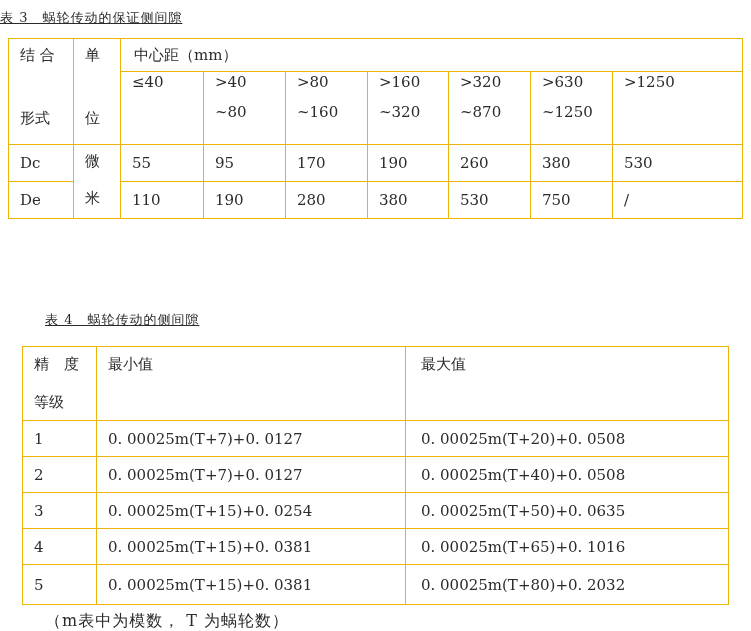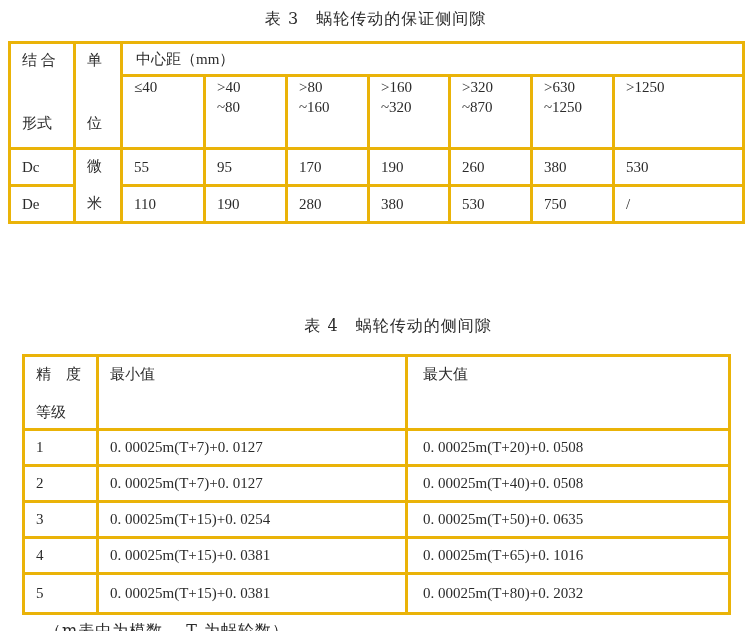--- a/index.html
+++ b/index.html
@@ -2,46 +2,46 @@
 <html><head>
 <meta charset="utf-8">
 <style>
   html,body { margin:0; padding:0; }
   body {
     width:751px; height:631px; background:#ffffff;
     font-family:"DejaVu Serif","Liberation Serif",serif;
     color:#2b2b2b; overflow:hidden;
   }
   .doc-title {
-    text-align:center; font-size:16px; letter-spacing:1px;
+    font-size:13px; letter-spacing:1px;text-decoration:underline;
   }
   .t3-title { padding-top:9px; }
   .t4-title { margin-top:92px;margin-left:45px; }
 
   table { border-collapse:collapse; table-layout:fixed; }
   td {
-    border:3px solid #eab308; font-size:15px;
+    border:1px solid #eab308; font-size:15px;
     padding:0 2px 0 11px; vertical-align:middle; box-sizing:border-box;
-    overflow:hidden; white-space:nowrap;font-family:Liberation Serif, serif;
+    overflow:hidden; white-space:nowrap;
   }
 
   
   .t3 { margin:11px 0 0 8px; width:734px; border:1px solid #333; }
   .t3 .h1 td { height:33px; }
   .t3 .cd { padding-left:13px; }
   .t3 .h2 td { height:73px; }
   .t3 .dr td { height:37px; }
 
   .corner, .unit-h { vertical-align:top; padding-top:8px; }
   .corner div, .unit-h div { height:17px; line-height:17px; }
   .corner div + div, .unit-h div + div { margin-top:46px; }
 
   .range { vertical-align:top; padding-top:0; }
   .range div { height:20px; line-height:20px; }
-  .range div + div { }
+  .range div + div { margin-top:10px; }
 
   .unit-c { vertical-align:top; padding-top:7px; }
   .unit-c div { height:18px; line-height:18px; }
   .unit-c div + div { margin-top:19px; }
 
   
   .t4 { margin:17px 0 0 22px; width:706px; border:1px solid #333; }
   .t4 .t4h td { height:74px; vertical-align:top; padding-top:8px;margin-top:40px; }
   .t4 .t4h .grade-h div { height:18px; line-height:18px; }
   .t4 .t4h .grade-h div + div { margin-top:20px; }

